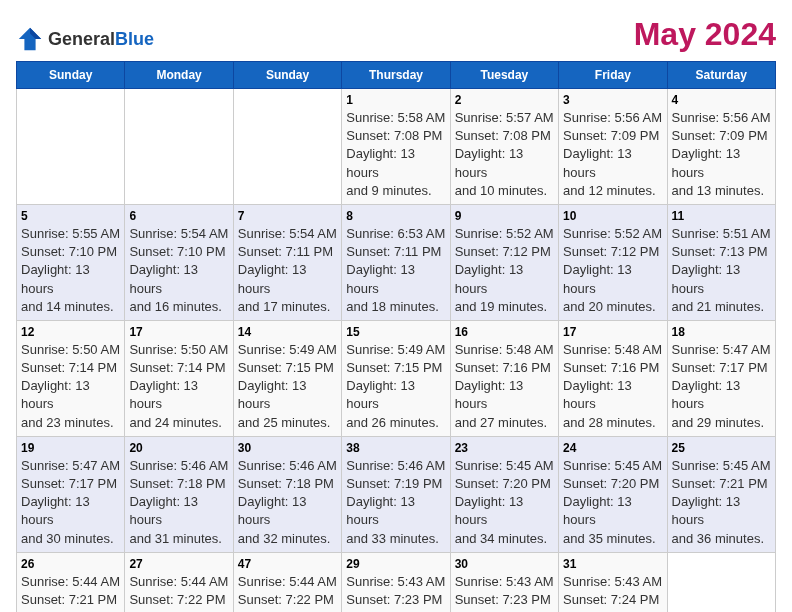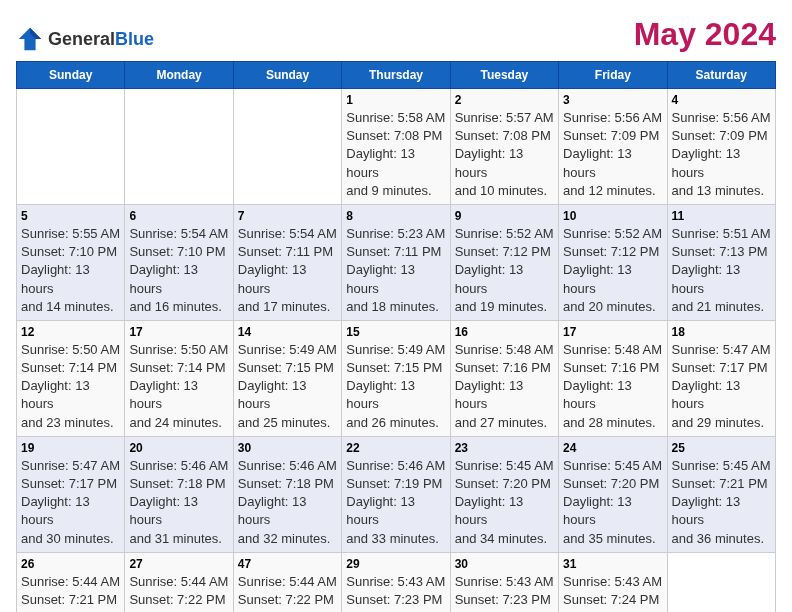--- a/index.html
+++ b/index.html
@@ -160,21 +160,21 @@
         </td>
         <td>
           <div class="day-num">7</div>
           <div class="day-info" style="white-space: pre-line;">Sunrise: 5:54 AM
 Sunset: 7:11 PM
 Daylight: 13 hours
 and 17 minutes.</div>
         </td>
         <td>
           <div class="day-num">8</div>
-          <div class="day-info" style="white-space: pre-line;">Sunrise: 5:23 AM
+          <div class="day-info" style="white-space: pre-line;">Sunrise: 6:53 AM
 Sunset: 7:11 PM
 Daylight: 13 hours
 and 18 minutes.</div>
         </td>
         <td>
           <div class="day-num">9</div>
           <div class="day-info" style="white-space: pre-line;">Sunrise: 5:52 AM
 Sunset: 7:12 PM
 Daylight: 13 hours
 and 19 minutes.</div>
@@ -261,21 +261,21 @@
 and 31 minutes.</div>
         </td>
         <td>
           <div class="day-num">30</div>
           <div class="day-info" style="white-space: pre-line;">Sunrise: 5:46 AM
 Sunset: 7:18 PM
 Daylight: 13 hours
 and 32 minutes.</div>
         </td>
         <td>
-          <div class="day-num">22</div>
+          <div class="day-num">38</div>
           <div class="day-info" style="white-space: pre-line;">Sunrise: 5:46 AM
 Sunset: 7:19 PM
 Daylight: 13 hours
 and 33 minutes.</div>
         </td>
         <td>
           <div class="day-num">23</div>
           <div class="day-info" style="white-space: pre-line;">Sunrise: 5:45 AM
 Sunset: 7:20 PM
 Daylight: 13 hours

